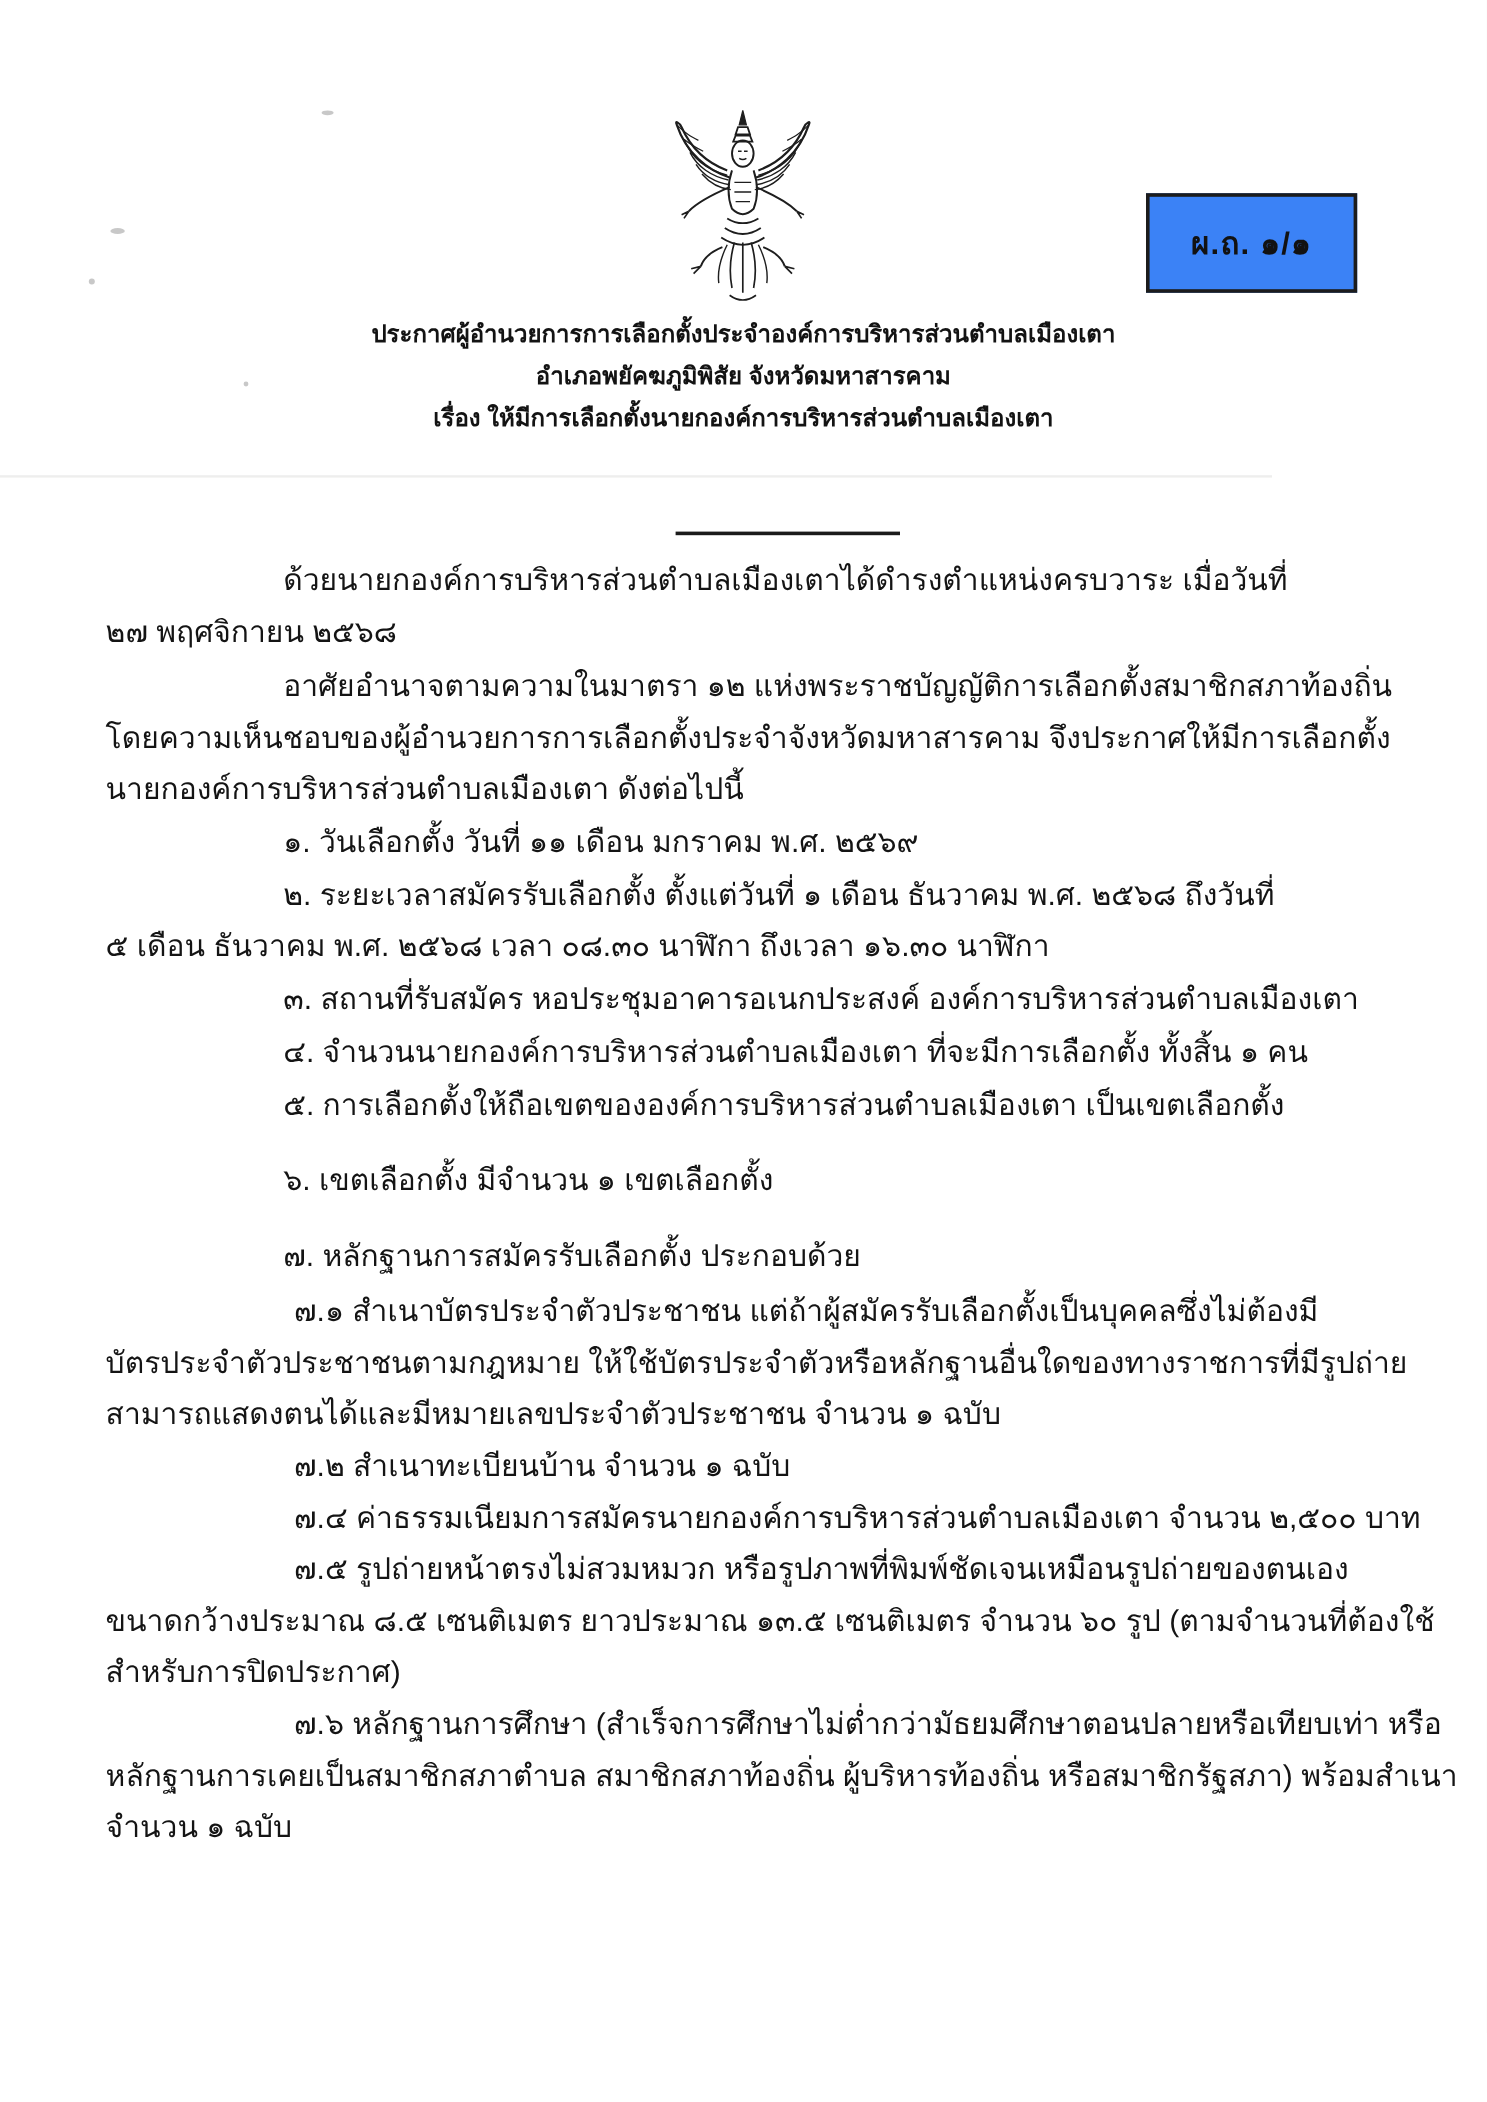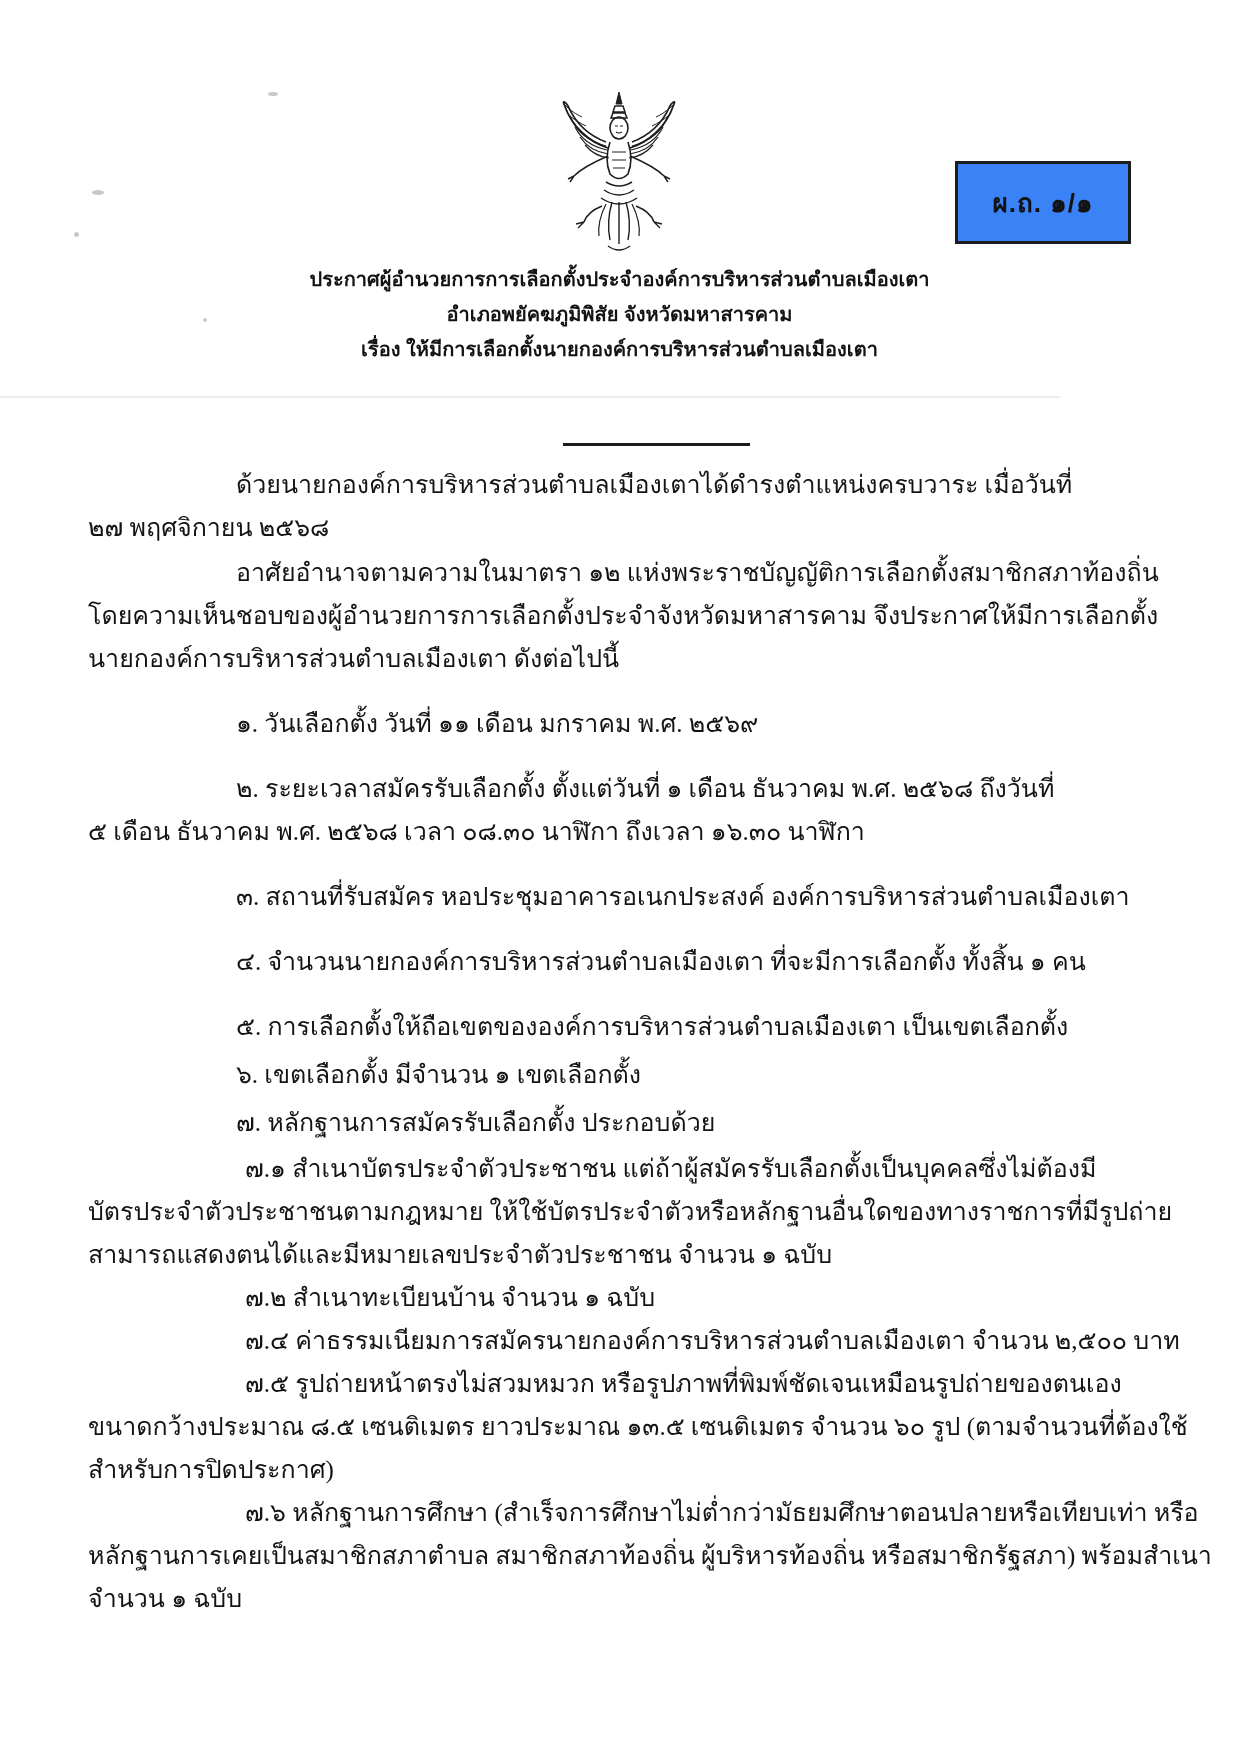--- a/index.html
+++ b/index.html
@@ -27,29 +27,29 @@
     font-weight:bold;font-size:20px;line-height:35px;color:#131313;
   }
   .title-block div{white-space:nowrap;}
   
   .divider{
     position:absolute;top:443px;left:563px;width:187px;height:3px;background:#1b1b1b;
   }
   
   .body-text{
     position:absolute;top:463px;left:88px;width:1074px;
-    font-size:25px;line-height:43px;color:#141414;font-family:Liberation Serif, serif;
+    font-size:25px;line-height:43px;color:#141414;
   }
   .ln{white-space:nowrap;height:43px;overflow:visible;}
   .ind1{padding-left:148px;}
   .ind2{padding-left:157px;}
   .g2{margin-top:2px;}
   .g3{margin-top:3px;}
-  .g5{margin-top:5px;}
-  .g6{margin-top:22px;}
+  .g5{margin-top:20px;}
+  .g6{margin-top:1px;}
   
   .speck{position:absolute;background:#9a9a9a;border-radius:50%;opacity:.55;}
   .edge-line{position:absolute;background:#d9d9d6;}
 </style>
 </head>
 <body>
 
 <div class="page">
 
   <div class="speck" style="left:92px;top:190px;width:12px;height:5px;"></div>

